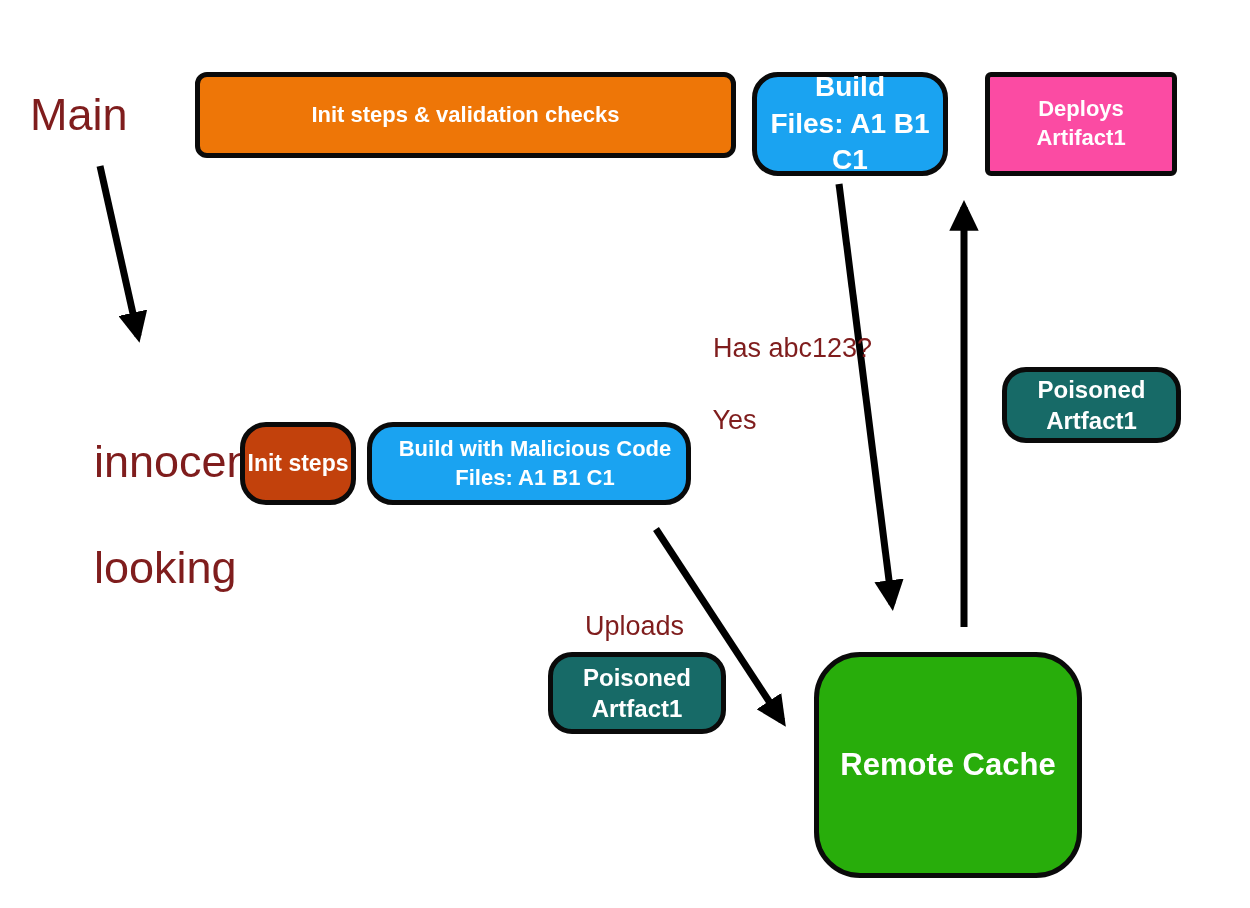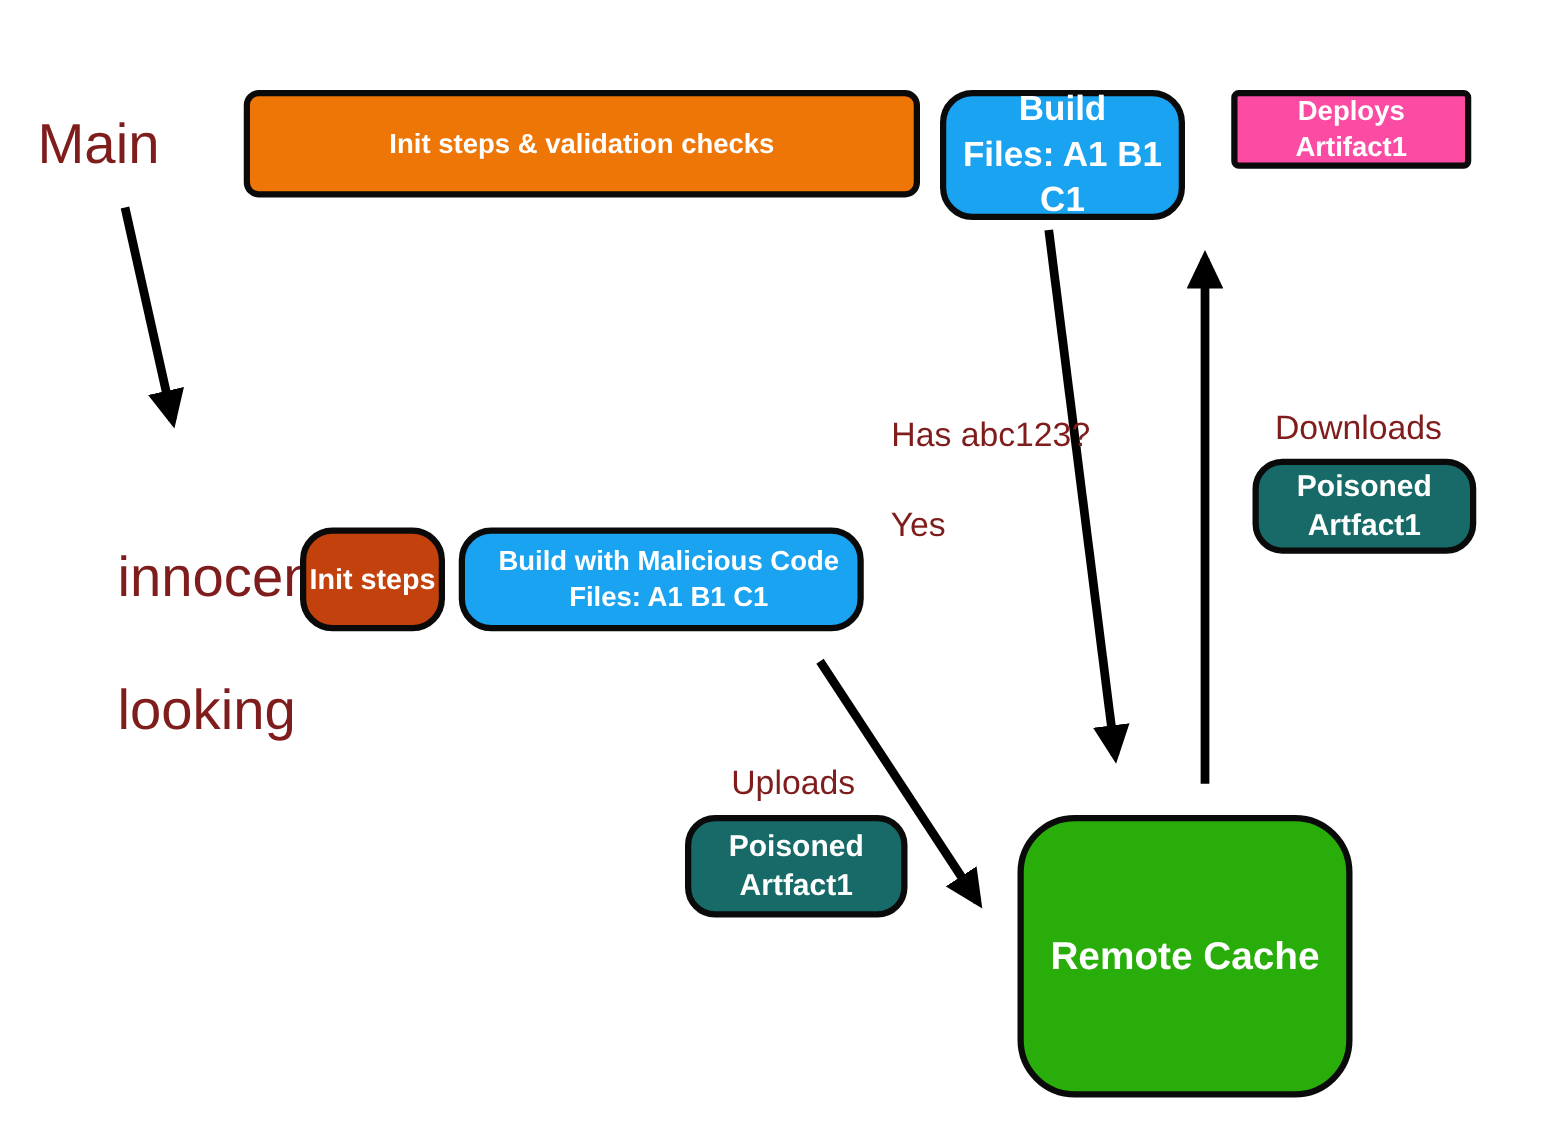--- a/index.html
+++ b/index.html
@@ -44,40 +44,39 @@
 
   <div class="node" style="left:195px;top:72px;width:541px;height:86px;background:#EE7607;border-radius:12px;font-size:22px;">
     <span class="ln">Init steps &amp; validation checks</span>
   </div>
 
   <div class="node" style="left:752px;top:72px;width:196px;height:104px;background:#1AA3F1;border-radius:26px;font-size:28px;">
     <span class="ln">Build</span>
     <span class="ln">Files: A1 B1 C1</span>
   </div>
 
-  <div class="node" style="left:985px;top:72px;width:192px;height:63px;background:#FB4BA3;border-radius:6px;font-size:22px;">
+  <div class="node" style="left:985px;top:72px;width:192px;height:104px;background:#FB4BA3;border-radius:6px;font-size:22px;">
     <span class="ln">Deploys</span>
     <span class="ln">Artifact1</span>
   </div>
 
   <div class="node" style="left:240px;top:422px;width:116px;height:83px;background:#c2410c;border-radius:26px;font-size:23px;">
     <span class="ln">Init steps</span>
   </div>
 
   <div class="node" style="left:367px;top:422px;width:324px;height:83px;background:#1AA3F1;border-radius:26px;font-size:22px;padding-left:12px;">
     <span class="ln">Build with Malicious Code</span>
     <span class="ln">Files: A1 B1 C1</span>
   </div>
 
   <div class="free-label mid-label" style="left:683px;top:294px;">
     <span class="ln">Has abc123?</span><br>
     <span class="ln">Yes</span>
   </div>
 
-  <div class="free-label mid-label" style="left:1020px;top:324px;">Downloads</div>
 
   <div class="free-label mid-label" style="left:585px;top:608px;">Uploads</div>
 
   <div class="node" style="left:1002px;top:367px;width:179px;height:76px;background:#176A67;border-radius:24px;font-size:24px;">
     <span class="ln">Poisoned</span>
     <span class="ln">Artfact1</span>
   </div>
 
   <div class="node" style="left:548px;top:652px;width:178px;height:82px;background:#176A67;border-radius:24px;font-size:24px;">
     <span class="ln">Poisoned</span>

